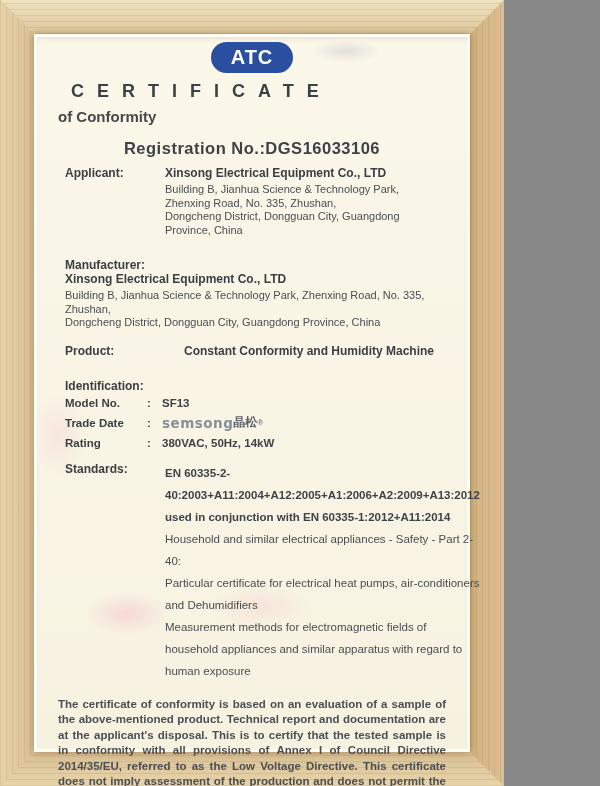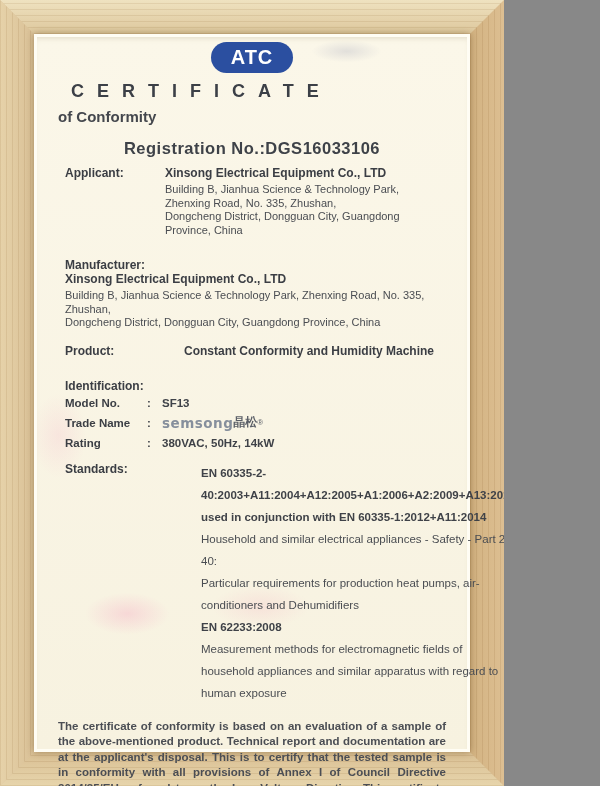--- a/index.html
+++ b/index.html
@@ -43,21 +43,21 @@
     letter-spacing:13px;padding-left:13px;color:#3c4047;}
   .subtitle{margin-top:6px;text-align:left;font-weight:bold;font-size:15px;color:#44474d;}
   .directive{margin-top:7px;text-align:center;font-weight:bold;font-size:16px;line-height:19px;color:#44474d;letter-spacing:.5px;}
   .registration{margin-top:14px;text-align:center;font-weight:bold;font-size:16.5px;color:#3e4248;letter-spacing:.5px;}
   
   .row{display:flex;padding-left:7px;font-size:11.5px;}
   .row .lbl{width:100px;flex:none;font-weight:bold;font-size:12px;color:#3b3e44;}
   .row .content{flex:1;}
   .party-name{font-weight:bold;font-size:12px;color:#3b3e44;}
   .addr{font-size:11px;line-height:13.5px;margin-top:3px;color:#4a4d52;}
-  .mt16{margin-top:8px;} .mt13{margin-top:21px;flex-direction:column;} .mt14{margin-top:14px;gap:19px;} .mt9{margin-top:9px;gap:36px;}
+  .mt16{margin-top:8px;} .mt13{margin-top:21px;flex-direction:column;} .mt14{margin-top:14px;gap:19px;} .mt9{margin-top:9px;}
   .idrow{display:flex;height:20px;align-items:center;}
   .id-name{width:82px;font-weight:bold;font-size:11.5px;color:#3b3e44;}
   .id-colon{width:15px;font-weight:bold;}
   .id-val{font-weight:bold;font-size:11.5px;color:#3f4248;}
   .tradename{font-size:13.5px;font-weight:bold;color:#868f9c;letter-spacing:.5px;font-family:"DejaVu Sans",sans-serif;}
   .tradename-cn{font-size:12px;color:#5a5e66;font-weight:bold;}
   .reg-mark{font-size:8px;vertical-align:super;color:#5a5e66;}
   .std-line{font-size:11.5px;line-height:22px;color:#4a4d52;}
   .std-bold{font-weight:bold;color:#3f4248;}
   
@@ -126,41 +126,40 @@
 
     <div class="row mt13">
       <div class="lbl">Identification:</div>
       <div class="content">
         <div class="idrow">
           <span class="id-name">Model No.</span>
           <span class="id-colon">:</span>
           <span class="id-val">SF13</span>
         </div>
         <div class="idrow">
-          <span class="id-name">Trade Name</span>
+          <span class="id-name">Trade Date</span>
           <span class="id-colon">:</span>
           <span class="tradename">semsong</span>
           <span class="tradename-cn">晶松</span>
           <span class="reg-mark">®</span>
         </div>
         <div class="idrow">
           <span class="id-name">Rating</span>
           <span class="id-colon">:</span>
           <span class="id-val">380VAC, 50Hz, 14kW</span>
         </div>
       </div>
     </div>
 
     <div class="row mt9">
       <div class="lbl">Standards:</div>
       <div class="content">
         <div class="std-line std-bold">EN 60335-2-40:2003+A11:2004+A12:2005+A1:2006+A2:2009+A13:2012 used in conjunction with EN 60335-1:2012+A11:2014</div>
         <div class="std-line">Household and similar electrical appliances - Safety - Part 2-40:</div>
-        <div class="std-line">Particular requirements for production heat pumps, air-conditioners and Dehumidifiers</div>
-        <div class="std-line std-bold">EN 62233:2008</div>
+        <div class="std-line">Particular certificate for electrical heat pumps, air-conditioners and Dehumidifiers</div>
         <div class="std-line">Measurement methods for electromagnetic fields of household appliances and similar apparatus with regard to human exposure</div>
       </div>
     </div>
 
     <div class="declaration">The certificate of conformity is based on an evaluation of a sample of the above-mentioned product. Technical report and documentation are at the applicant's disposal. This is to certify that the tested sample is in conformity with all provisions of Annex I of Council Directive 2014/35/EU, referred to as the Low Voltage Directive. This certificate does not imply assessment of the production and does not permit the use of ATC's logo. The applicant of the certificate is authorized to use this certificate in connection with the EC declaration of conformity according to Annex III of the Directive.</div>
 
     <div class="sign-area">
       <svg class="stamp" viewBox="0 0 120 120">
         <g transform="rotate(-15 60 60)" fill="none" stroke="#6b84cd">
           <circle cx="60" cy="60" r="54" stroke-width="2.4"></circle>

